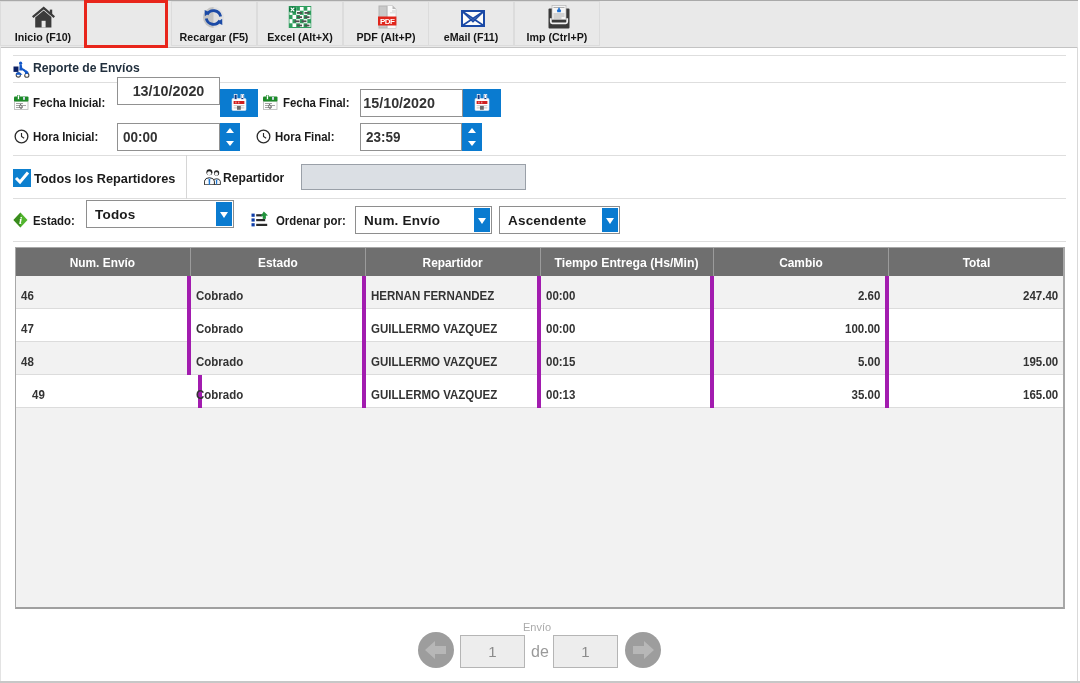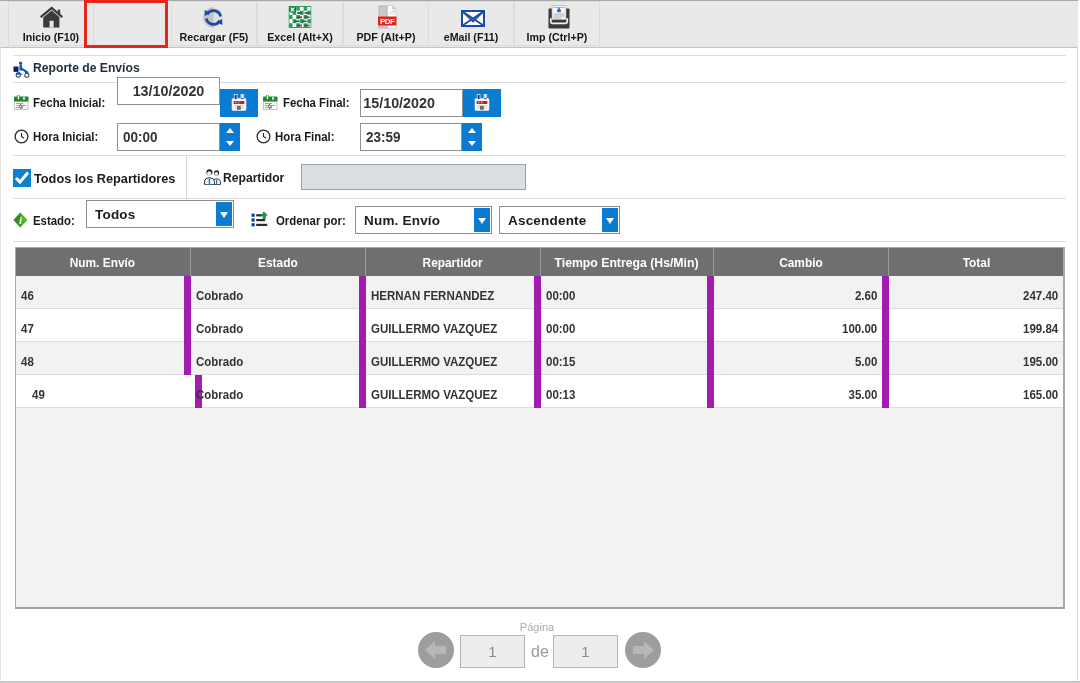--- a/index.html
+++ b/index.html
@@ -39,34 +39,34 @@
 .spin { position:absolute; width:20px; background:#0a7bd0; }
 .spin .up { content:""; position:absolute; left:5.5px; top:5px; border-left:4px solid transparent; border-right:4px solid transparent; border-bottom:5.5px solid #fff; }
 .spin .dn { position:absolute; left:5.5px; bottom:5px; border-left:4px solid transparent; border-right:4px solid transparent; border-top:5.5px solid #fff; }
 
 
 #tablebox { position:absolute; left:14.5px; top:247px; width:1050px; height:362px; background:#f2f2f2; border:1px solid #a8a8a8; border-right:2px solid #a8a8a8; border-bottom:2px solid #a0a0a0; }
 #thead { position:absolute; left:0; top:0; width:100%; height:28px; background:#6f6f6f; }
 .th { position:absolute; top:0; height:28px; border-right:1px solid #9b9b9b; color:#fff; font-size:12.5px; font-weight:bold; text-align:center; line-height:31px; transform-origin:center; }
 .th span { display:inline-block; transform:scaleX(0.95); }
 .tr { position:absolute; left:0; width:100%; height:33px; border-bottom:1px solid #dcdcdc; }
-.td { position:absolute; top:0; height:33px; font-size:12.5px; font-weight:bold; color:#333; line-height:40px; padding:0 5px 0 5px; border-right:7px solid #a21caf; }
+.td { position:absolute; top:0; height:33px; font-size:12.5px; font-weight:bold; color:#333; line-height:40px; padding:0 5px 0 5px; border-right:4px solid #a21caf; }
 .td.last { border-right:none; }
 .td span { display:inline-block; transform:scaleX(0.92); transform-origin:left center; }
 .tdr span { transform-origin:right center; }
 .tdr { text-align:right; padding-right:5px; }
 .circle { position:absolute; width:36px; height:36px; border-radius:50%; background:#9d9d9d; }
 .pinput { position:absolute; width:65px; height:33px; background:#ededed; border:1px solid #b5b5b5; text-align:center; line-height:31px; font-size:15px; color:#8b8b8b; }
 </style>
 </head>
 <body>
 <div id="app">
 
   <div id="toolbar"></div>
-  <div class="tbtn" style="left:8px;">
+  <div class="tbtn" style="left:0px;">
     <svg class="ticon" style="left:31px; transform:none;" width="23" height="22" viewBox="0 0 23 22">
       <rect x="17.8" y="3.6" width="2.4" height="5" fill="#3b3b3b"></rect>
       <path d="M11.7 0.5 L23 10.3 L21.6 11.9 L11.7 3.4 L1.4 11.9 L0 10.3 Z" fill="#3b3b3b"></path>
       <path d="M3.2 11.5 L11.7 4.4 L19.4 11 L19.4 21.5 L3.2 21.5 Z" fill="#3b3b3b"></path>
       <rect x="9.6" y="14.8" width="4" height="6.7" fill="#e9e9e9"></rect>
     </svg>
     <div class="tlabel">Inicio (F10)</div>
   </div>
   <div class="tbtn" style="left:171px;">
     <svg class="ticon" style="top:3px;" width="23" height="25" viewBox="0 0 22 24">
@@ -325,41 +325,40 @@
       <div class="td" style="left:525px; width:173px;"><span>00:00</span></div>
       <div class="td tdr" style="left:698px; width:175.5px;"><span>2.60</span></div>
       <div class="td tdr last" style="left:873.5px; width:174.5px;"><span>247.40</span></div>
     </div>
     <div class="tr" style="top:61px; background:#ffffff;">
       <div class="td" style="left:0px; width:175px;"><span>47</span></div>
       <div class="td" style="left:175px; width:175px;"><span>Cobrado</span></div>
       <div class="td" style="left:350px; width:175px;"><span>GUILLERMO VAZQUEZ</span></div>
       <div class="td" style="left:525px; width:173px;"><span>00:00</span></div>
       <div class="td tdr" style="left:698px; width:175.5px;"><span>100.00</span></div>
-      <div class="td tdr last" style="left:873.5px; width:174.5px;"><span>199.84</span></div>
     </div>
     <div class="tr" style="top:94px; background:#f2f2f2;">
       <div class="td" style="left:0px; width:175px;"><span>48</span></div>
       <div class="td" style="left:175px; width:175px;"><span>Cobrado</span></div>
       <div class="td" style="left:350px; width:175px;"><span>GUILLERMO VAZQUEZ</span></div>
       <div class="td" style="left:525px; width:173px;"><span>00:15</span></div>
       <div class="td tdr" style="left:698px; width:175.5px;"><span>5.00</span></div>
       <div class="td tdr last" style="left:873.5px; width:174.5px;"><span>195.00</span></div>
     </div>
     <div class="tr" style="top:127px; background:#ffffff;">
       <div class="td" style="left:0px; width:175px;margin-left:11px;"><span>49</span></div>
       <div class="td" style="left:175px; width:175px;"><span>Cobrado</span></div>
       <div class="td" style="left:350px; width:175px;"><span>GUILLERMO VAZQUEZ</span></div>
       <div class="td" style="left:525px; width:173px;"><span>00:13</span></div>
       <div class="td tdr" style="left:698px; width:175.5px;"><span>35.00</span></div>
       <div class="td tdr last" style="left:873.5px; width:174.5px;"><span>165.00</span></div>
     </div>
   </div>
 
-  <div class="abs" style="left:507px; top:621px; width:60px; text-align:center; font-size:11px; color:#ababab;">Página</div>
+  <div class="abs" style="left:507px; top:621px; width:60px; text-align:center; font-size:11px; color:#ababab;">Envío</div>
   <div class="circle" style="left:418px; top:632px;">
     <svg style="position:absolute;left:6px;top:8px;" width="24" height="20" viewBox="0 0 24 20">
       <path d="M11 1 L11 6 L22 6 L22 14 L11 14 L11 19 L1 10 Z" fill="#b7b7b7"></path>
     </svg>
   </div>
   <div class="pinput" style="left:460px; top:635px;">1</div>
   <div class="abs" style="left:531px; top:643px; font-size:16px; color:#9a9a9a;">de</div>
   <div class="pinput" style="left:553px; top:635px;">1</div>
   <div class="circle" style="left:625px; top:632px;">
     <svg style="position:absolute;left:6px;top:8px;" width="24" height="20" viewBox="0 0 24 20">

